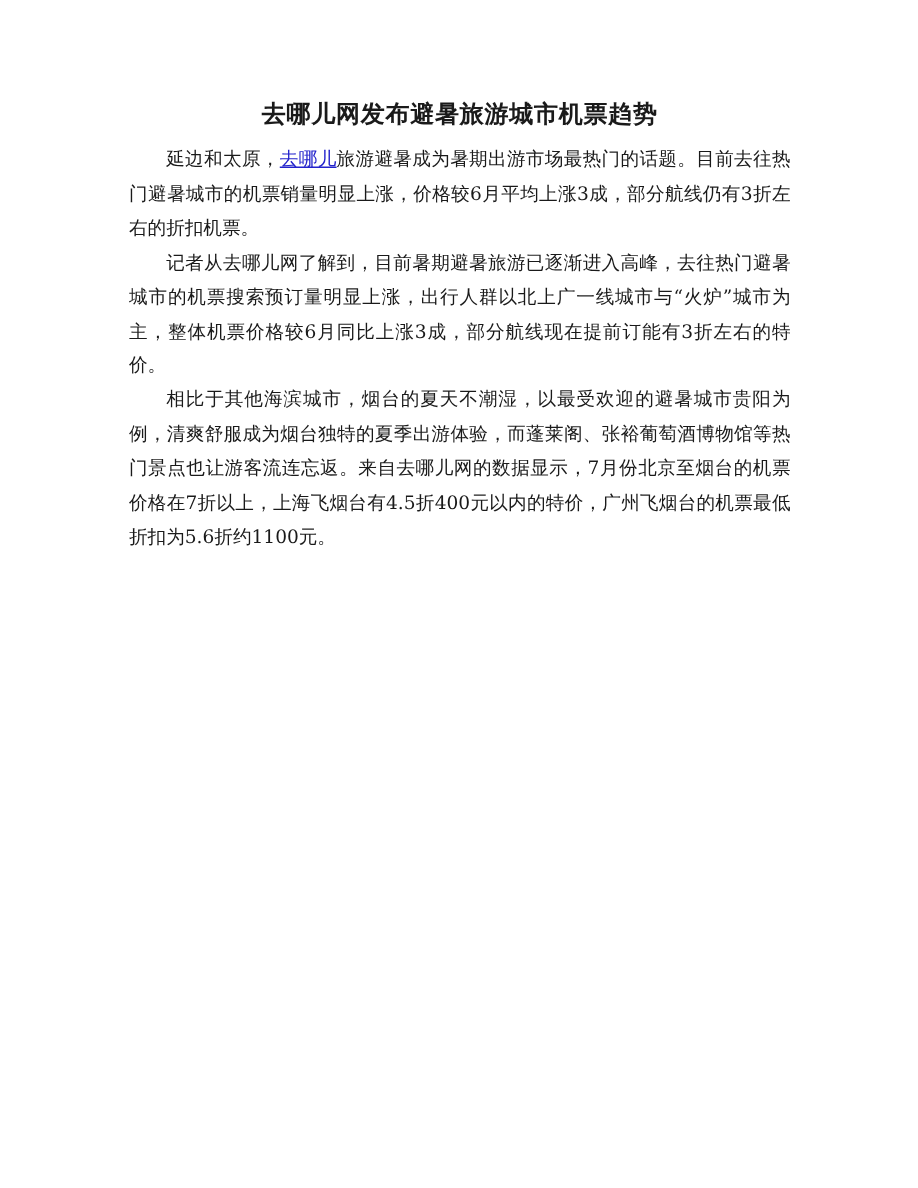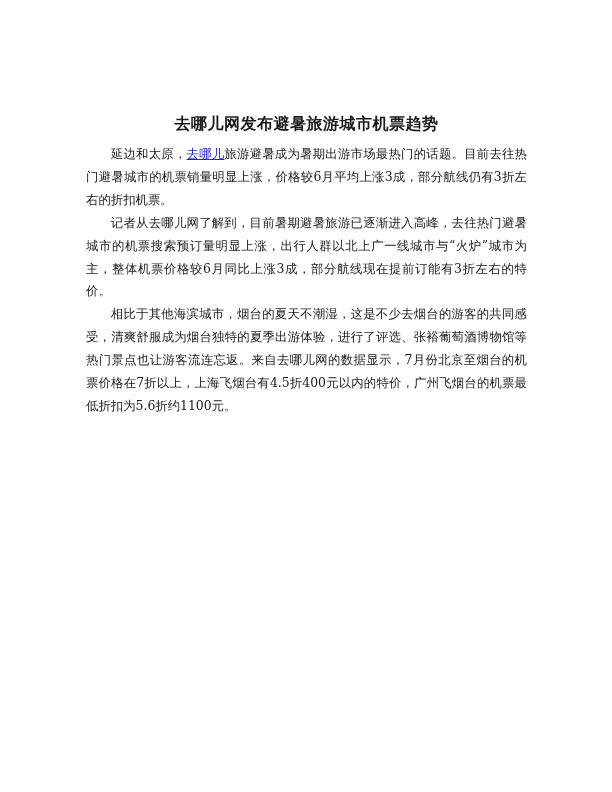--- a/index.html
+++ b/index.html
@@ -13,21 +13,20 @@
     height: 792px;
     background: var(--page-bg, #ffffff);
     overflow: hidden;
     font-family: "DejaVu Serif", "Liberation Serif", serif;
   }
   .content {
     position: absolute;
     left: 86px;
     top: 64px;
     width: 441px;
-    margin-top: 48px;
   }
   .doc-title {
     margin: 0 0 7px 0;
     font-size: 16px;
     font-weight: bold;
     line-height: 24px;
     text-align: center;
     color: var(--text-color, #1a1a1a);
     letter-spacing: 0.5px;
   }
@@ -48,16 +47,16 @@
 </style>
 </head>
 <body>
 
 <div class="page">
   <div class="content">
     <h1 class="doc-title">去哪儿网发布避暑旅游城市机票趋势</h1>
     <div>
         <p class="para"><span>延边和太原，</span><a href="#">去哪儿</a><span>旅游避暑成为暑期出游市场最热门的话题。目前去往热门避暑城市的机票销量明显上涨，价格较6月平均上涨3成，部分航线仍有3折左右的折扣机票。</span></p>
         <p class="para"><span>记者从去哪儿网了解到，目前暑期避暑旅游已逐渐进入高峰，去往热门避暑城市的机票搜索预订量明显上涨，出行人群以北上广一线城市与“火炉”城市为主，整体机票价格较6月同比上涨3成，部分航线现在提前订能有3折左右的特价。</span></p>
-        <p class="para"><span>相比于其他海滨城市，烟台的夏天不潮湿，这是不少去烟台的游客的共同感受，清爽舒服成为烟台独特的夏季出游体验，进行了评选、张裕葡萄酒博物馆等热门景点也让游客流连忘返。来自去哪儿网的数据显示，7月份北京至烟台的机票价格在7折以上，上海飞烟台有4.5折400元以内的特价，广州飞烟台的机票最低折扣为5.6折约1100元。</span></p>
+        <p class="para"><span>相比于其他海滨城市，烟台的夏天不潮湿，以最受欢迎的避暑城市贵阳为例，清爽舒服成为烟台独特的夏季出游体验，而蓬莱阁、张裕葡萄酒博物馆等热门景点也让游客流连忘返。来自去哪儿网的数据显示，7月份北京至烟台的机票价格在7折以上，上海飞烟台有4.5折400元以内的特价，广州飞烟台的机票最低折扣为5.6折约1100元。</span></p>
       </div>
   </div>
 </div>
 
 </body></html>

